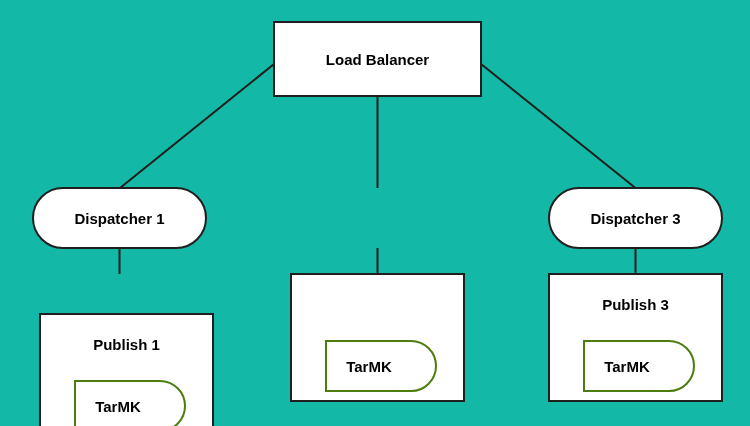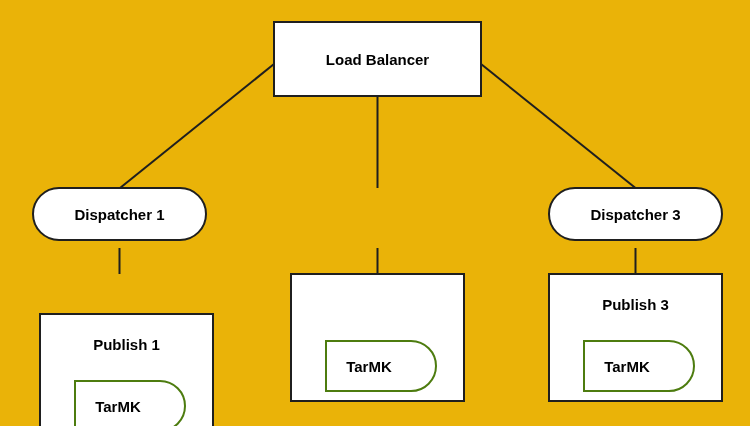--- a/index.html
+++ b/index.html
@@ -5,21 +5,21 @@
   html, body {
     margin: 0;
     padding: 0;
     background: #ffffff;
     font-family: "Liberation Sans", sans-serif;
   }
   .canvas {
     position: relative;
     width: 750px;
     height: 426px;
-    background: #eab308;
+    background: #14b8a6;
     overflow: hidden;
   }
   .edges {
     position: absolute;
     left: 0;
     top: 0;
     width: 750px;
     height: 426px;
   }
   .node {
@@ -39,21 +39,21 @@
   }
   .lb {
     left: 273px;
     top: 21px;
     width: 209px;
     height: 76px;
   }
   .pill {
     top: 187px;
     width: 175px;
-    height: 54px;
+    height: 62px;
     border-radius: 31px;
   }
   .pill-1 { left: 32px; }
   .pill-2 { left: 290px; }
   .pill-3 { left: 548px; }
   .publish {
     top: 273px;
     width: 175px;
     height: 129px;
   }

